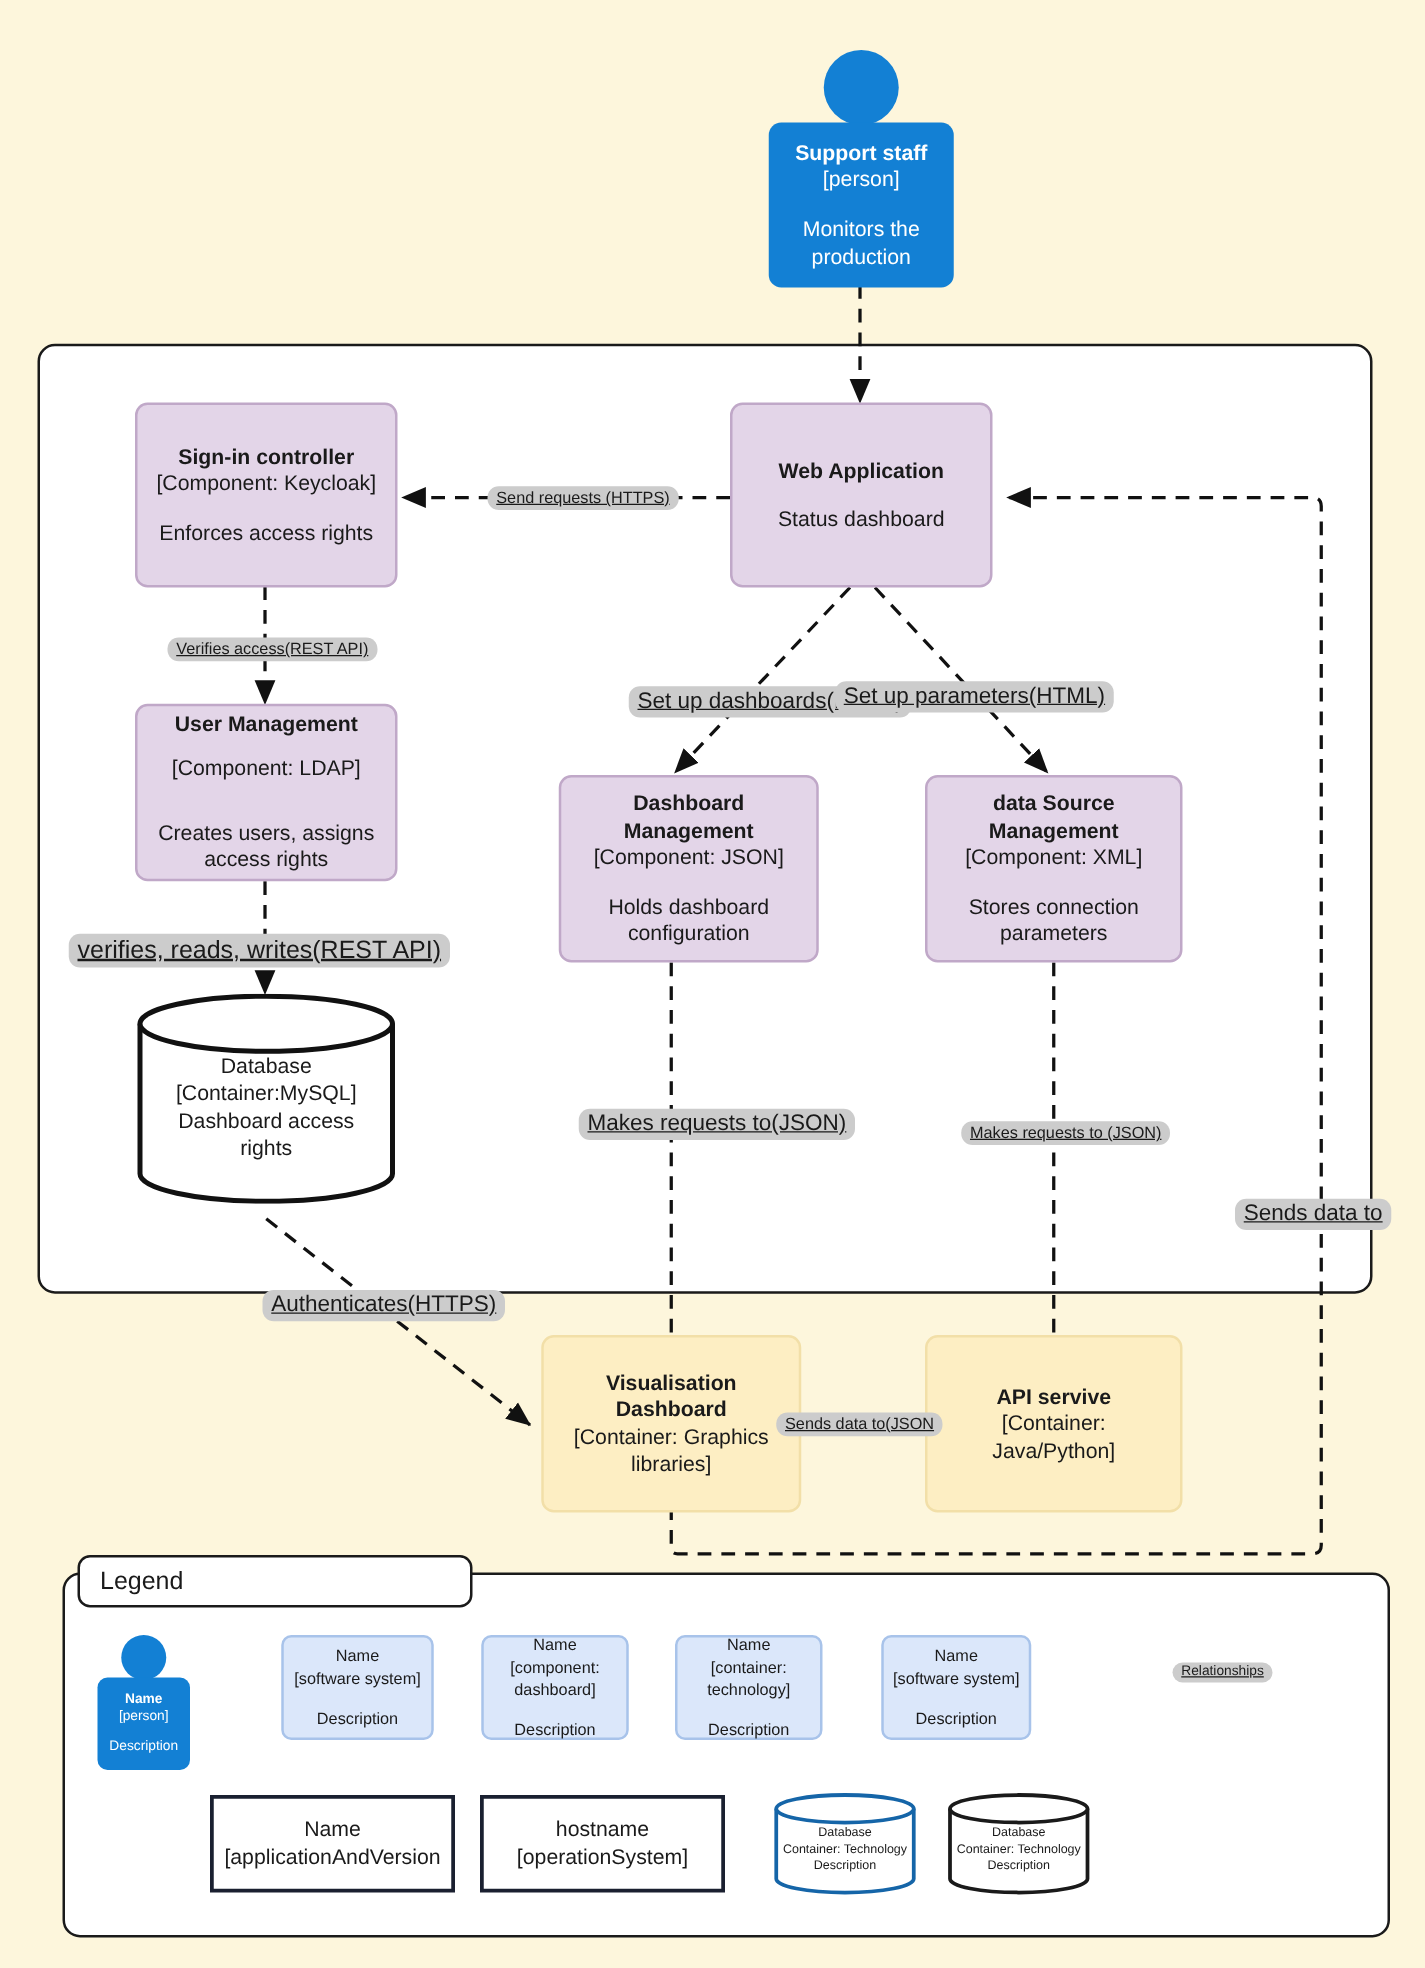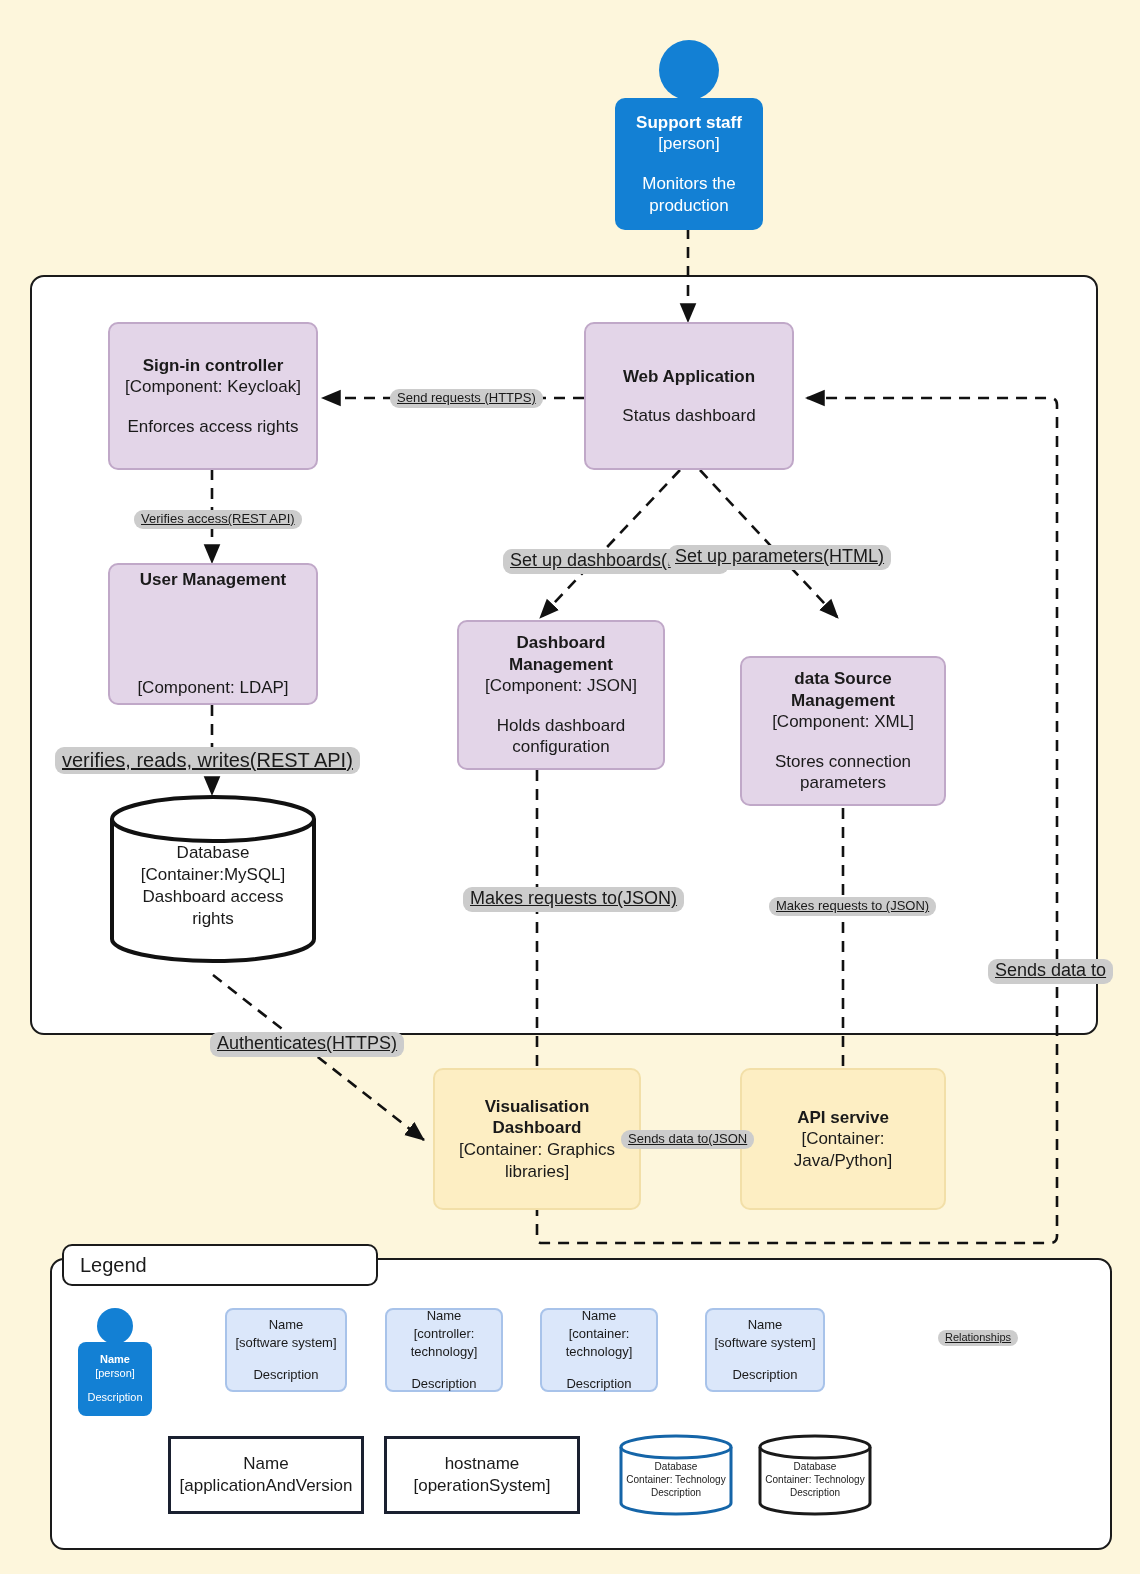--- a/index.html
+++ b/index.html
@@ -161,29 +161,30 @@
   </div>
 
   <div class="cbox" style="left:584px;top:322px;width:210px;height:148px;">
     <div class="nm">Web Application</div>
     <div class="desc">Status dashboard</div>
   </div>
 
   <div class="cbox" style="left:108px;top:563px;width:210px;height:142px;justify-content:space-between;">
     <div class="nm">User Management</div>
     <div class="tech">[Component: LDAP]</div>
-  </div>
-
-  <div class="cbox" style="left:457px;top:620px;width:208px;height:150px;">
+    <div class="desc" style="max-width:185px;">Creates users, assigns access rights</div>
+  </div>
+
+  <div class="cbox" style="left:447px;top:620px;width:208px;height:150px;">
     <div class="nm" style="max-width:130px;">Dashboard Management</div>
     <div class="tech">[Component: JSON]</div>
     <div class="desc" style="max-width:160px;">Holds dashboard configuration</div>
   </div>
 
-  <div class="cbox" style="left:740px;top:620px;width:206px;height:150px;margin-top:36px;">
+  <div class="cbox" style="left:740px;top:620px;width:206px;height:150px;">
     <div class="nm" style="max-width:130px;">data Source Management</div>
     <div class="tech">[Component: XML]</div>
     <div class="desc" style="max-width:160px;">Stores connection parameters</div>
   </div>
 
   <div class="cyl" style="left:108px;top:795px;width:210px;height:168px;">
     <svg width="210" height="168" viewBox="0 0 210 168">
       <path d="M4,24 L4,144 A101,22 0 0 0 206,144 L206,24" fill="#ffffff" stroke="#111111" stroke-width="4"></path>
       <ellipse cx="105" cy="24" rx="101" ry="22" fill="#ffffff" stroke="#111111" stroke-width="4"></ellipse>
     </svg>
@@ -239,21 +240,21 @@
   </div>
 
   <div class="lbox" style="left:225px;top:1308px;width:122px;height:84px;">
     <div>Name</div>
     <div>[software system]</div>
     <div class="desc">Description</div>
   </div>
 
   <div class="lbox" style="left:385px;top:1308px;width:118px;height:84px;">
     <div>Name</div>
-    <div style="max-width:80px;">[controller: technology]</div>
+    <div style="max-width:80px;">[component: dashboard]</div>
     <div class="desc">Description</div>
   </div>
 
   <div class="lbox" style="left:540px;top:1308px;width:118px;height:84px;">
     <div>Name</div>
     <div style="max-width:80px;">[container: technology]</div>
     <div class="desc">Description</div>
   </div>
 
   <div class="lbox" style="left:705px;top:1308px;width:120px;height:84px;">

